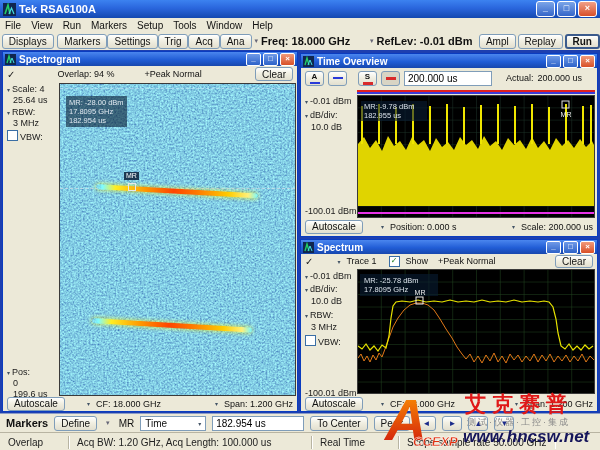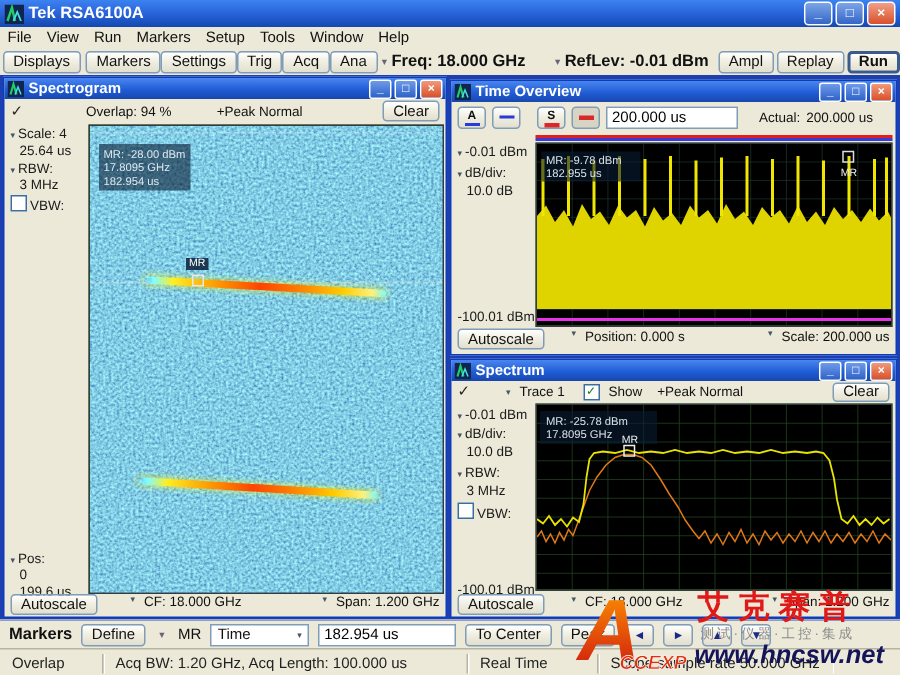--- a/index.html
+++ b/index.html
@@ -36,21 +36,21 @@
   .dd{font-size:6px;color:#456;margin-right:2px}
   .cb{display:inline-block;width:9px;height:9px;border:1px solid #3a6ea5;background:#fff;font-size:8px;line-height:8px;text-align:center;color:#1a7a1a;vertical-align:-1px;margin-right:2px}
   .plot{position:absolute;background:#15803d;border:1px solid #3a3a3a;box-sizing:border-box}
   .readout{position:absolute;background:rgba(8,28,52,.6);color:#dfe8f0;font-size:7.5px;line-height:9px;padding:2px 3px;white-space:nowrap}
   .mrlab{position:absolute;background:rgba(10,30,55,.85);color:#fff;font-size:7px;line-height:8px;padding:0 2px}
   .mrsq{position:absolute;width:6px;height:6px;border:1px solid #e8e8e8}
   .dash{position:absolute;left:0;right:0;height:0;border-top:1px dashed rgba(190,225,245,.75)}
   .streak{position:absolute;height:5px;border-radius:3px;transform-origin:left center;
     background:linear-gradient(90deg,rgba(90,255,255,0),#7ffcff 4%,#ffee22 12%,#ff9900 30%,#ff4400 48%,#ff7700 62%,#ffcc00 82%,#fef07a 94%,rgba(120,255,255,.85));
     box-shadow:0 0 5px rgba(255,240,0,.75)}
-  .brow{position:absolute;left:0;right:0;display:flex;font-size:9px;gap:4px;padding:0 4px}
+  .brow{position:absolute;left:0;right:0;display:flex;align-items:center;font-size:9px;gap:4px;padding:0 4px}
   .combo{display:inline-flex;align-items:center;justify-content:space-between;background:#fff;border:1px solid #7f9db9;height:15px;font-size:10px;padding:0 2px 0 4px;box-sizing:border-box}
   .field{background:#fff;border:1px solid #7f9db9;height:15px;font-size:10px;padding:0 3px;box-sizing:border-box;font-family:inherit}
   .mbar{left:0;top:413px;width:600px;height:19px;background:#ece9d8;border-top:1px solid #8a9cc8;display:flex;align-items:center;gap:6px;padding:0 6px;box-sizing:border-box}
   .sbar{left:0;top:432px;width:600px;height:18px;background:#ece9d8;border-top:1px solid #b8b4a2;display:flex;align-items:center;font-size:10px;color:#222}
   .sseg{padding:0 8px;border-right:1px solid #b8b4a2;box-shadow:1px 0 0 #fff;height:13px;display:flex;align-items:center;white-space:nowrap}
   .abtn{width:20px;height:15px;padding:0;font-size:8px;color:#1a2a8a}
   .tobtn{width:19px;height:15px;padding:0;display:inline-flex;flex-direction:column;align-items:center;justify-content:center;gap:1px;font-size:8px;font-weight:bold}
   .bar-b{width:10px;height:2px;background:#2a3ad8}.bar-r{width:10px;height:3px;background:#d82a2a}
   .wm{pointer-events:none;z-index:99}
 </style>

